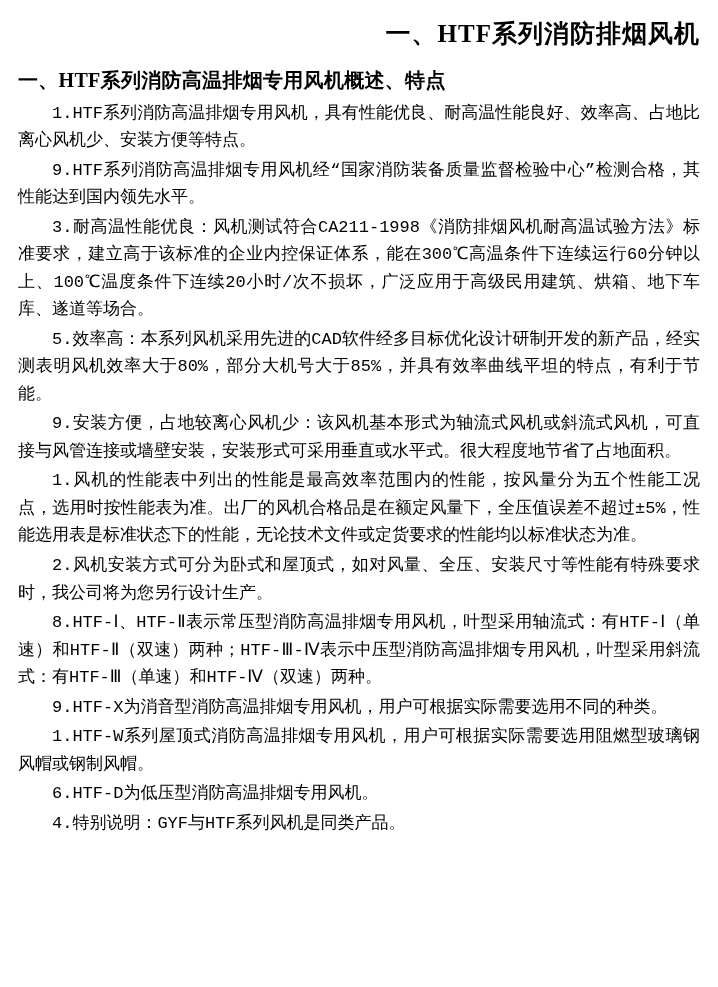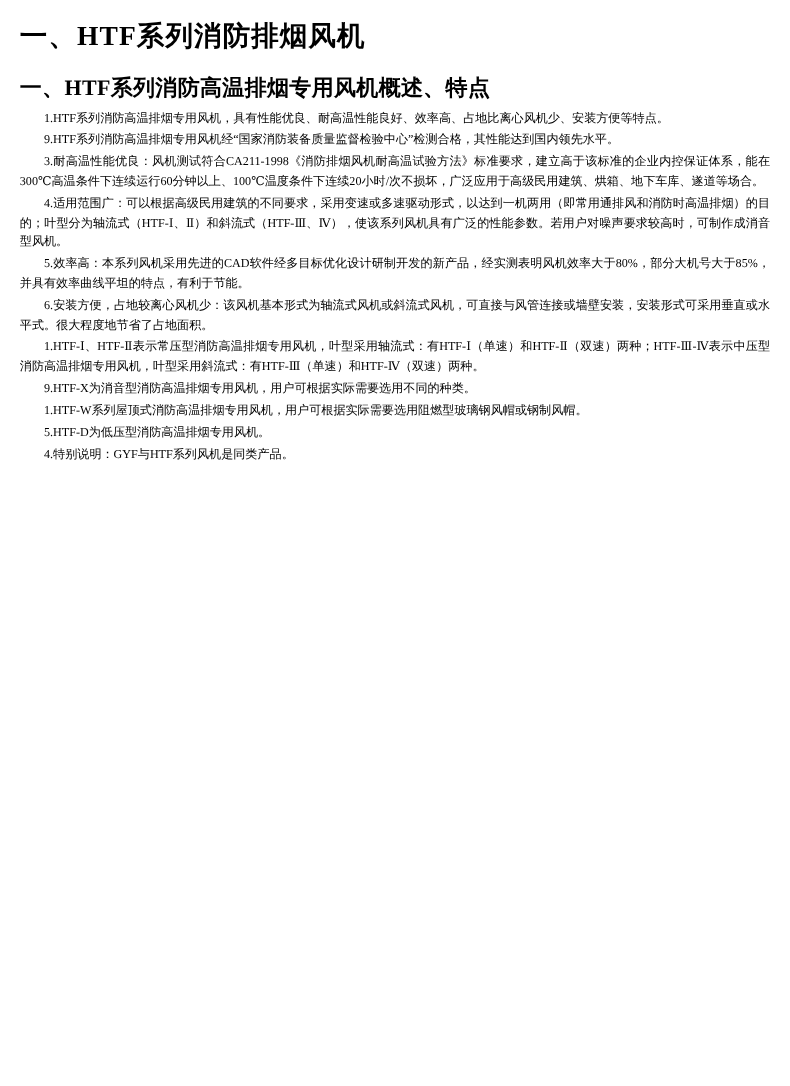--- a/index.html
+++ b/index.html
@@ -14,59 +14,61 @@
     color: #000000;
   }
   .page {
     width: 718px;
     min-height: 987px;
     box-sizing: border-box;
     padding: 14px 18px 10px 18px;
     background: #ffffff;
   }
   .doc-title {
-    text-align: left;
+    text-align: right;
     font-size: 25px;
     font-weight: bold;
     letter-spacing: 1px;
     margin: 4px 0 16px 0;
     line-height: 1.3;
   }
   .section-heading {
     font-size: 20px;
     font-weight: bold;
     margin: 16px 0 6px 0;
     line-height: 1.35;
     letter-spacing: 0.3px;
   }
   .para {
-    font-size: 11px;
+    font-size: 17px;
     line-height: 1.62;
     text-align: justify;
     text-justify: inter-ideograph;
     margin: 2px 0 2px 0;
     text-indent: 2em;
+    font-family: Liberation Mono, monospace;
   }
 </style>
 </head>
 <body>
 
 <div class="page">
 
   <div class="doc-title">一、HTF系列消防排烟风机</div>
 
   <div class="section-heading">一、HTF系列消防高温排烟专用风机概述、特点</div>
 
   <p class="para">1.HTF系列消防高温排烟专用风机，具有性能优良、耐高温性能良好、效率高、占地比离心风机少、安装方便等特点。</p>
   <p class="para">9.HTF系列消防高温排烟专用风机经“国家消防装备质量监督检验中心”检测合格，其性能达到国内领先水平。</p>
   <p class="para">3.耐高温性能优良：风机测试符合CA211-1998《消防排烟风机耐高温试验方法》标准要求，建立高于该标准的企业内控保证体系，能在300℃高温条件下连续运行60分钟以上、100℃温度条件下连续20小时/次不损坏，广泛应用于高级民用建筑、烘箱、地下车库、遂道等场合。</p>
-  <p class="para">4.适用范围广：可以根据高级民用建筑的不同要求，采用变速或多速驱动形式，以达到一机两用（即常用通排风和消防时高温排烟）的目的；叶型分为轴流式（HTF-Ⅰ、Ⅱ）和斜流式（HTF-Ⅲ、Ⅳ），使该系列风机具有广泛的性能参数。若用户对噪声要求较高时，可制作成消音型风机。</p>
   <p class="para">5.效率高：本系列风机采用先进的CAD软件经多目标优化设计研制开发的新产品，经实测表明风机效率大于80%，部分大机号大于85%，并具有效率曲线平坦的特点，有利于节能。</p>
-  <p class="para">6.安装方便，占地较离心风机少：该风机基本形式为轴流式风机或斜流式风机，可直接与风管连接或墙壁安装，安装形式可采用垂直或水平式。很大程度地节省了占地面积。</p>
+  <p class="para">9.安装方便，占地较离心风机少：该风机基本形式为轴流式风机或斜流式风机，可直接与风管连接或墙壁安装，安装形式可采用垂直或水平式。很大程度地节省了占地面积。</p>
 
 
-  <p class="para">1.HTF-Ⅰ、HTF-Ⅱ表示常压型消防高温排烟专用风机，叶型采用轴流式：有HTF-Ⅰ（单速）和HTF-Ⅱ（双速）两种；HTF-Ⅲ-Ⅳ表示中压型消防高温排烟专用风机，叶型采用斜流式：有HTF-Ⅲ（单速）和HTF-Ⅳ（双速）两种。</p>
+  <p class="para">1.风机的性能表中列出的性能是最高效率范围内的性能，按风量分为五个性能工况点，选用时按性能表为准。出厂的风机合格品是在额定风量下，全压值误差不超过±5%，性能选用表是标准状态下的性能，无论技术文件或定货要求的性能均以标准状态为准。</p>
+  <p class="para">2.风机安装方式可分为卧式和屋顶式，如对风量、全压、安装尺寸等性能有特殊要求时，我公司将为您另行设计生产。</p>
+  <p class="para">8.HTF-Ⅰ、HTF-Ⅱ表示常压型消防高温排烟专用风机，叶型采用轴流式：有HTF-Ⅰ（单速）和HTF-Ⅱ（双速）两种；HTF-Ⅲ-Ⅳ表示中压型消防高温排烟专用风机，叶型采用斜流式：有HTF-Ⅲ（单速）和HTF-Ⅳ（双速）两种。</p>
   <p class="para">9.HTF-X为消音型消防高温排烟专用风机，用户可根据实际需要选用不同的种类。</p>
   <p class="para">1.HTF-W系列屋顶式消防高温排烟专用风机，用户可根据实际需要选用阻燃型玻璃钢风帽或钢制风帽。</p>
-  <p class="para">5.HTF-D为低压型消防高温排烟专用风机。</p>
+  <p class="para">6.HTF-D为低压型消防高温排烟专用风机。</p>
   <p class="para">4.特别说明：GYF与HTF系列风机是同类产品。</p>
 
 </div>
 
 </body></html>

